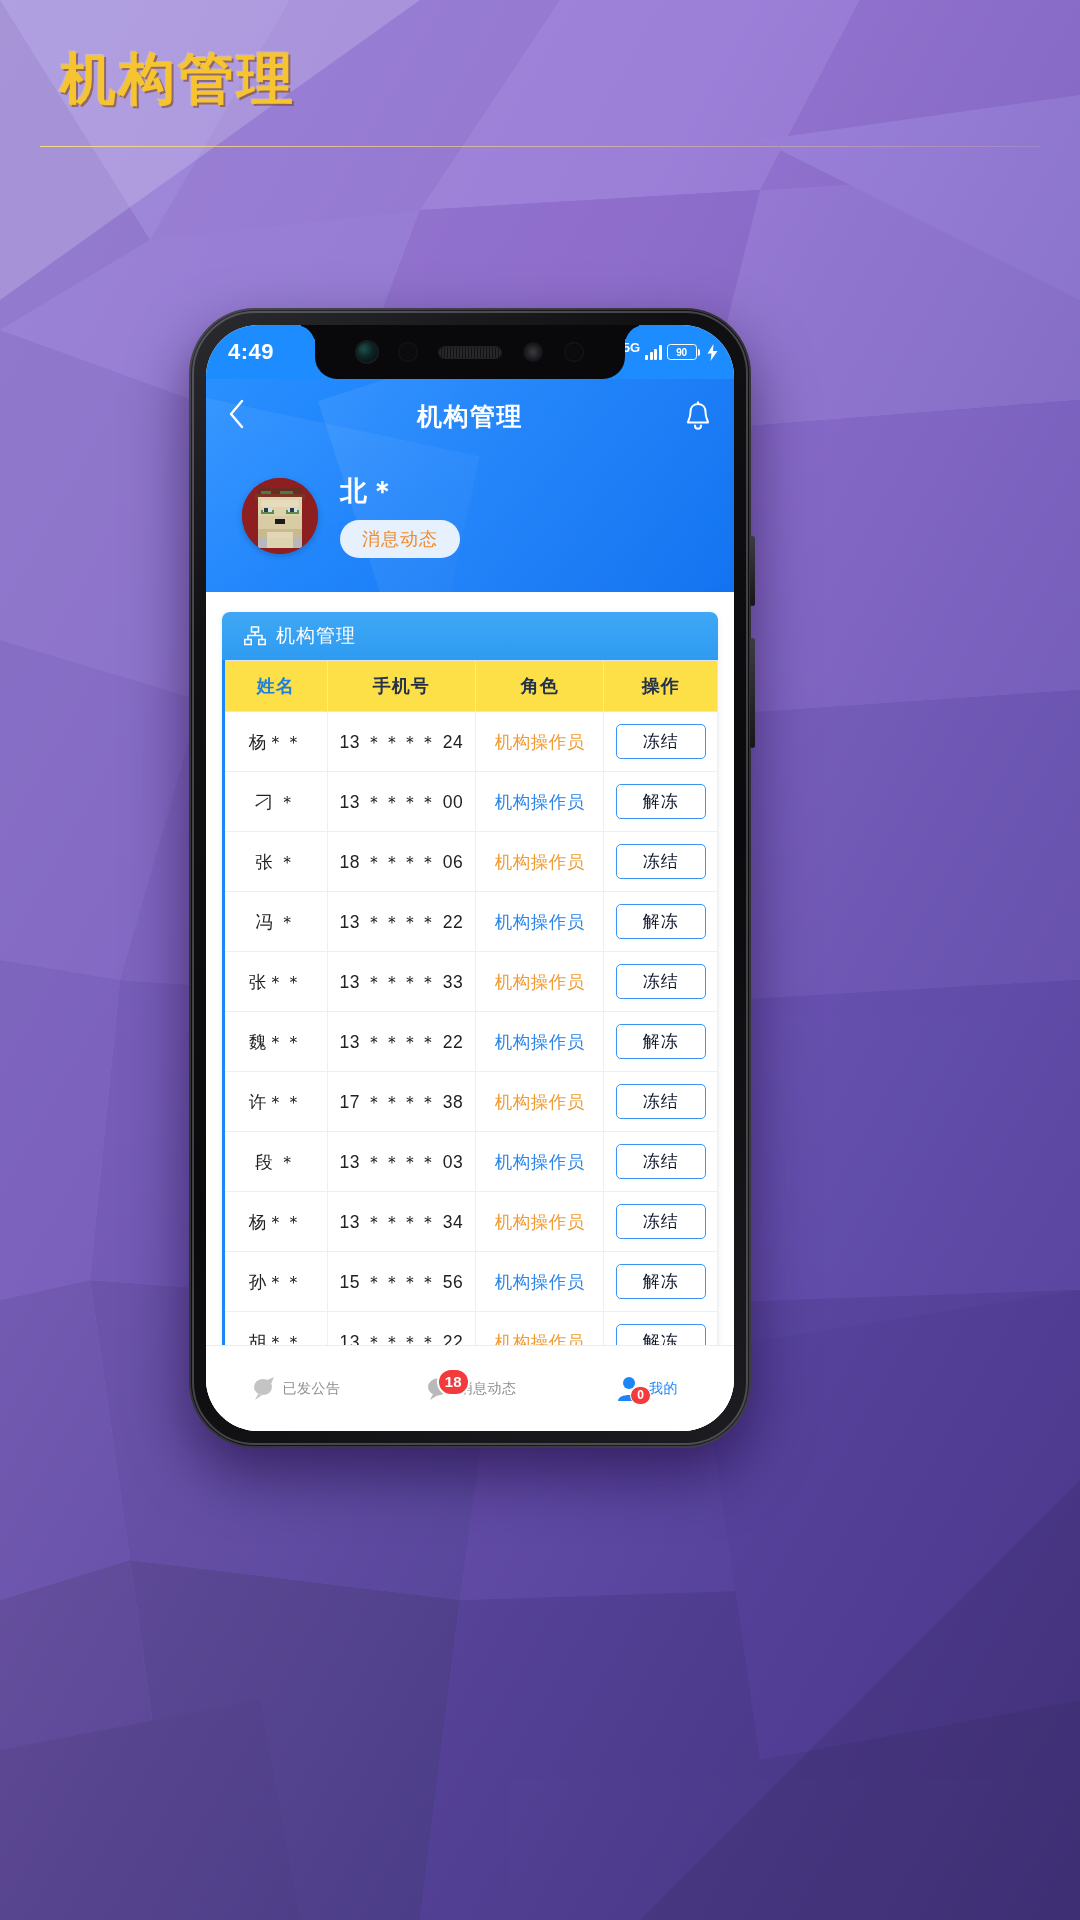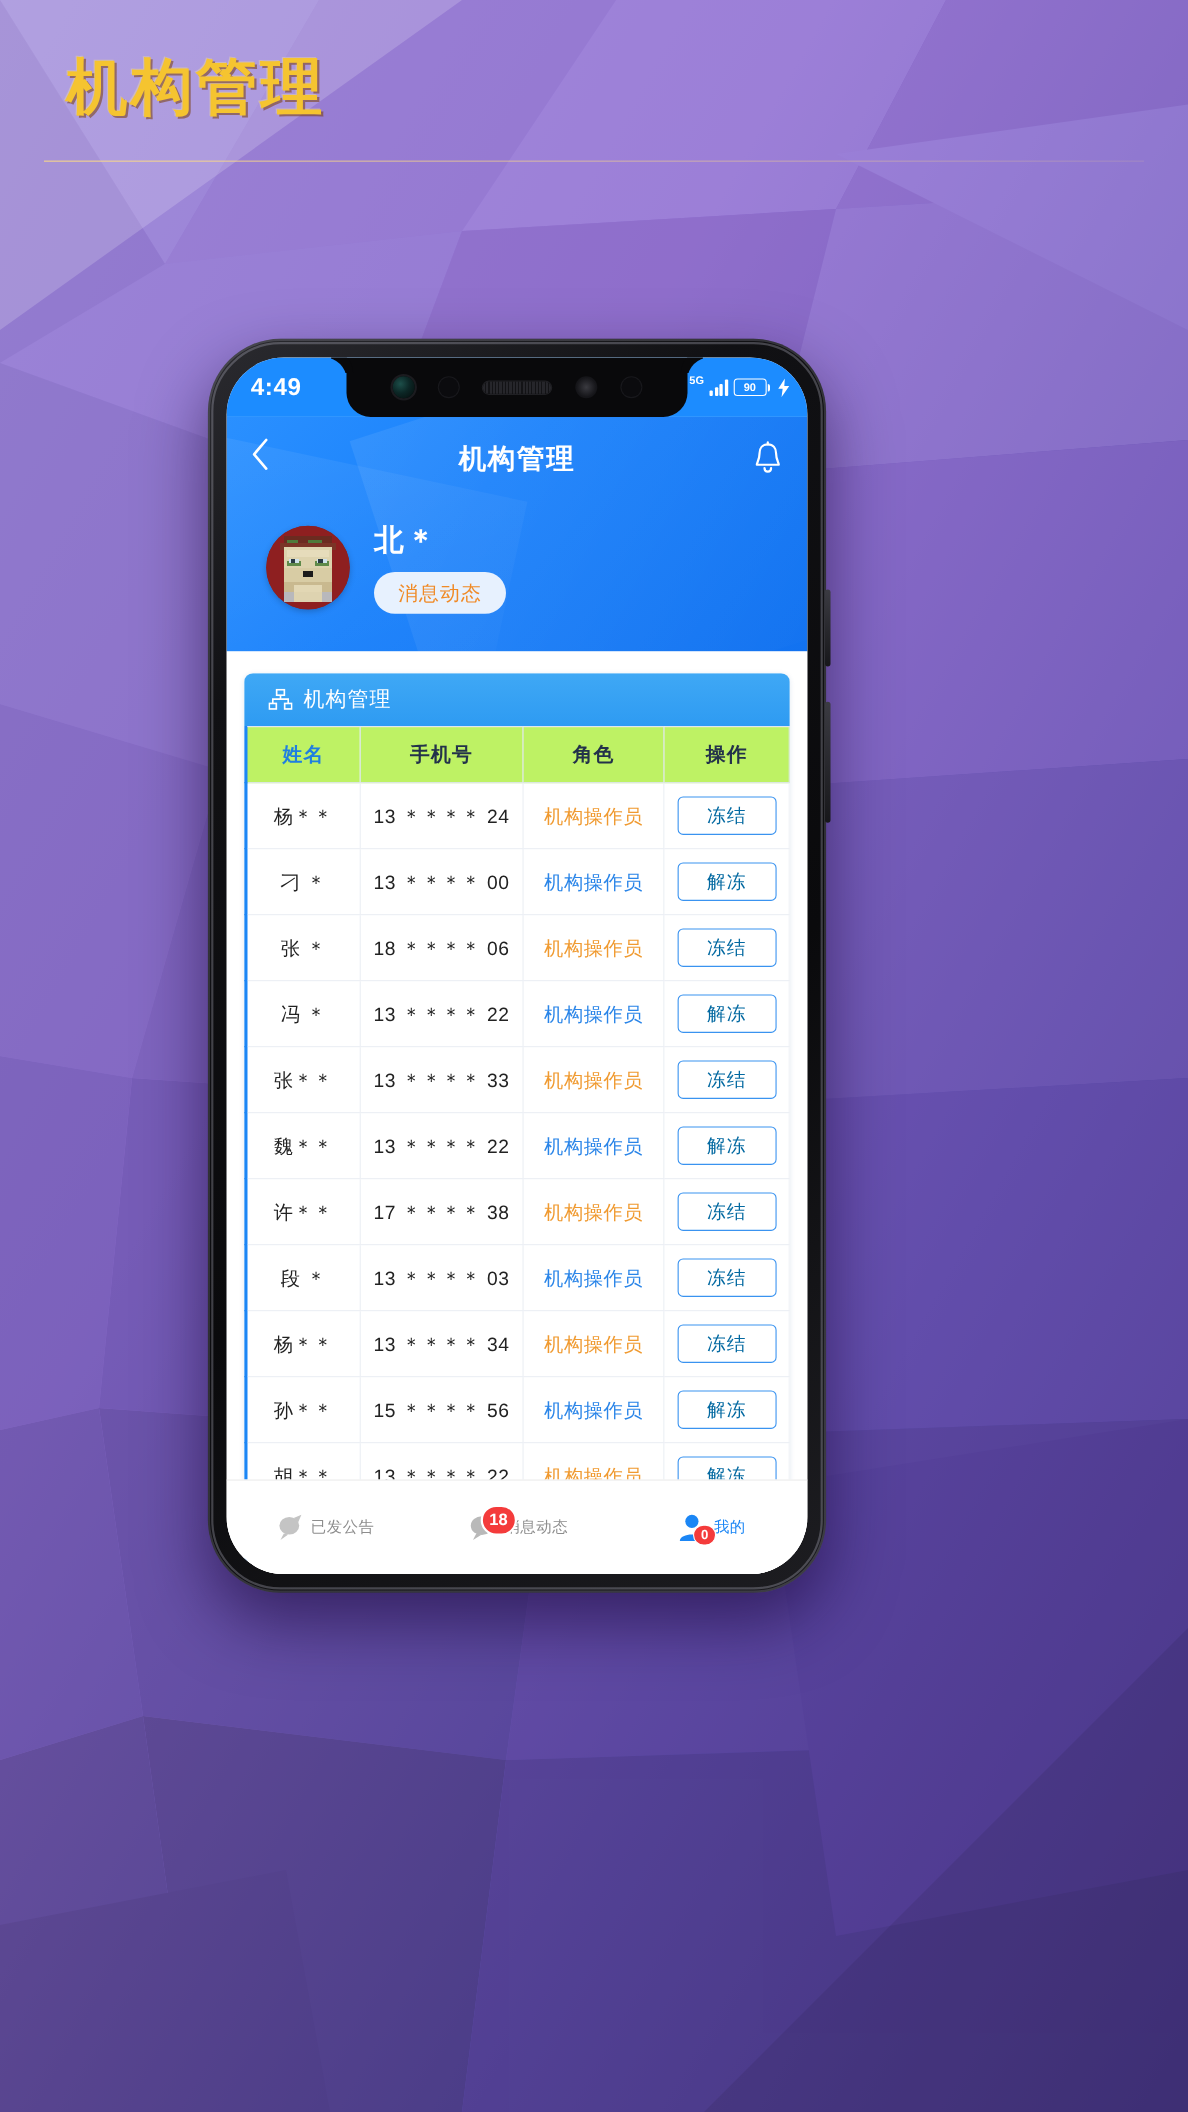--- a/index.html
+++ b/index.html
@@ -92,21 +92,21 @@
 
   
   .statusbar {
     position:relative; height:54px; background:#1c8cff;
     display:flex; align-items:center; justify-content:space-between;
     padding:0 16px 0 22px; color:#fff; z-index:30;
   }
   .sb-time { font-size:22px; font-weight:bold; letter-spacing:.5px; }
   .sb-right { display:flex; align-items:center; gap:5px; }
   .ico-vib { width:13px; height:18px; }
-  .ico-5g  { font-size:10px; font-weight:bold; line-height:1; position:relative; top:-5px;text-align:center; }
+  .ico-5g  { font-size:13px; font-weight:bold; line-height:1; position:relative; top:-5px;text-align:center; }
   .bars { display:flex; align-items:flex-end; gap:1.5px; height:15px; }
   .bars i { width:3px; background:#fff; display:block; border-radius:1px; }
   .bars i:nth-child(1){height:5px;} .bars i:nth-child(2){height:8px;}
   .bars i:nth-child(3){height:11px;} .bars i:nth-child(4){height:15px;}
   .batt {
     display:flex; align-items:center; gap:1px;
   }
   .batt-body {
     width:30px; height:16px; border:1.6px solid #fff; border-radius:3.5px;
     display:flex; align-items:center; justify-content:center;
@@ -166,33 +166,33 @@
   .card-head {
     background:linear-gradient(to bottom,#3fa8f5,#2e9bf2);
     height:48px; display:flex; align-items:center; gap:10px; padding:0 22px;
     color:#fff; font-size:19px; letter-spacing:1px;
   }
   .org-icon { width:22px; height:20px; flex:none; }
 
   table.tbl { width:100%; border-collapse:collapse; background:#fff;
               border-left:3px solid #1b86f5; }
   table.tbl th {
-    background:#bef264; font-size:18px; font-weight:bold; color:#23324a;
+    background:#fde047; font-size:18px; font-weight:bold; color:#23324a;
     padding:13px 0; border:1px solid #dfe6f0; letter-spacing:1px;
   }
   table.tbl th.c-name { color:#1f7fe0; }
   table.tbl td {
     font-size:17.5px; padding:12px 0; text-align:center;
     border:1px solid #eceff4; color:#222; letter-spacing:.5px;
   }
   .c1 { width:21%; } .c2 { width:30%; } .c3 { width:26%; } .c4 { width:23%; }
   .role-o { color:#f09a30; }
   .role-b { color:#2a85e8; }
   .op-btn {
-    display:inline-block; border:1px solid #3a93f0; color:#0369a1;
+    display:inline-block; border:1px solid #3a93f0; color:#0f172a;
     border-radius:5px; font-size:17px; padding:5px 26px; background:#fff; cursor:pointer;
     letter-spacing:1px;
   }
 
   
   .tabbar {
     position:absolute; left:0; bottom:0; width:528px; height:86px; background:#fff;
     border-top:1px solid #ececec; display:flex; z-index:35;
   }
   .tab {

